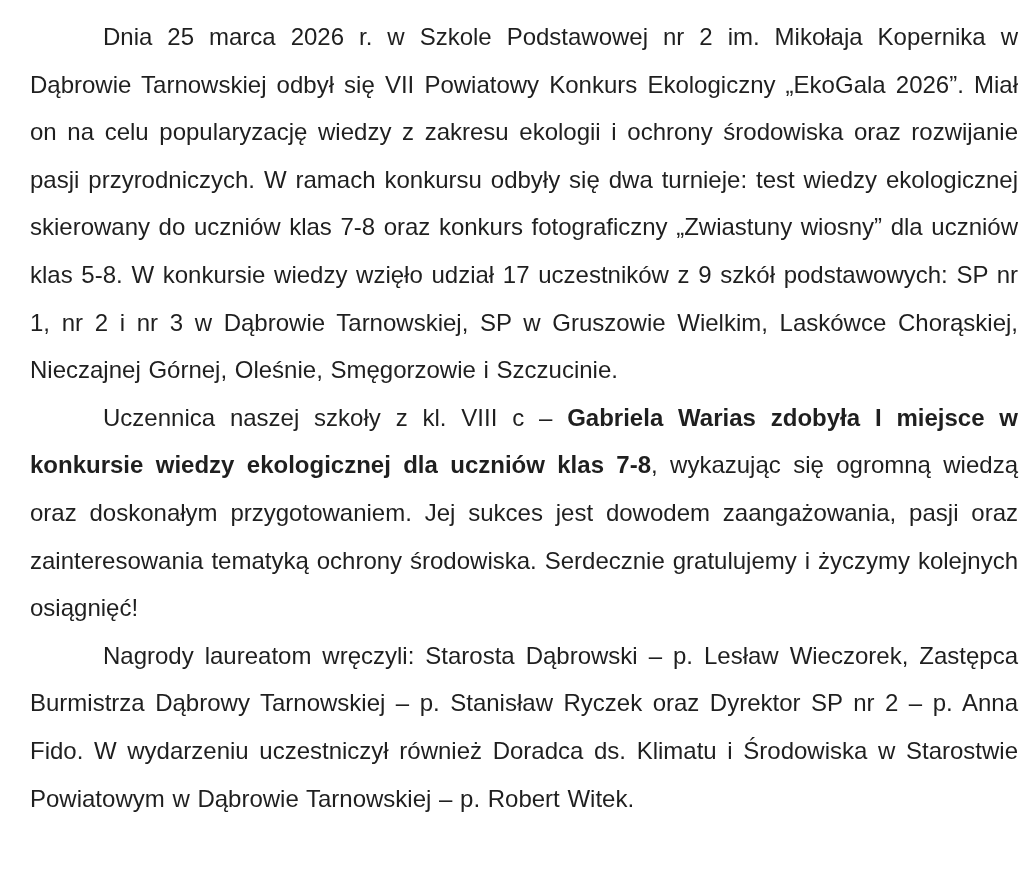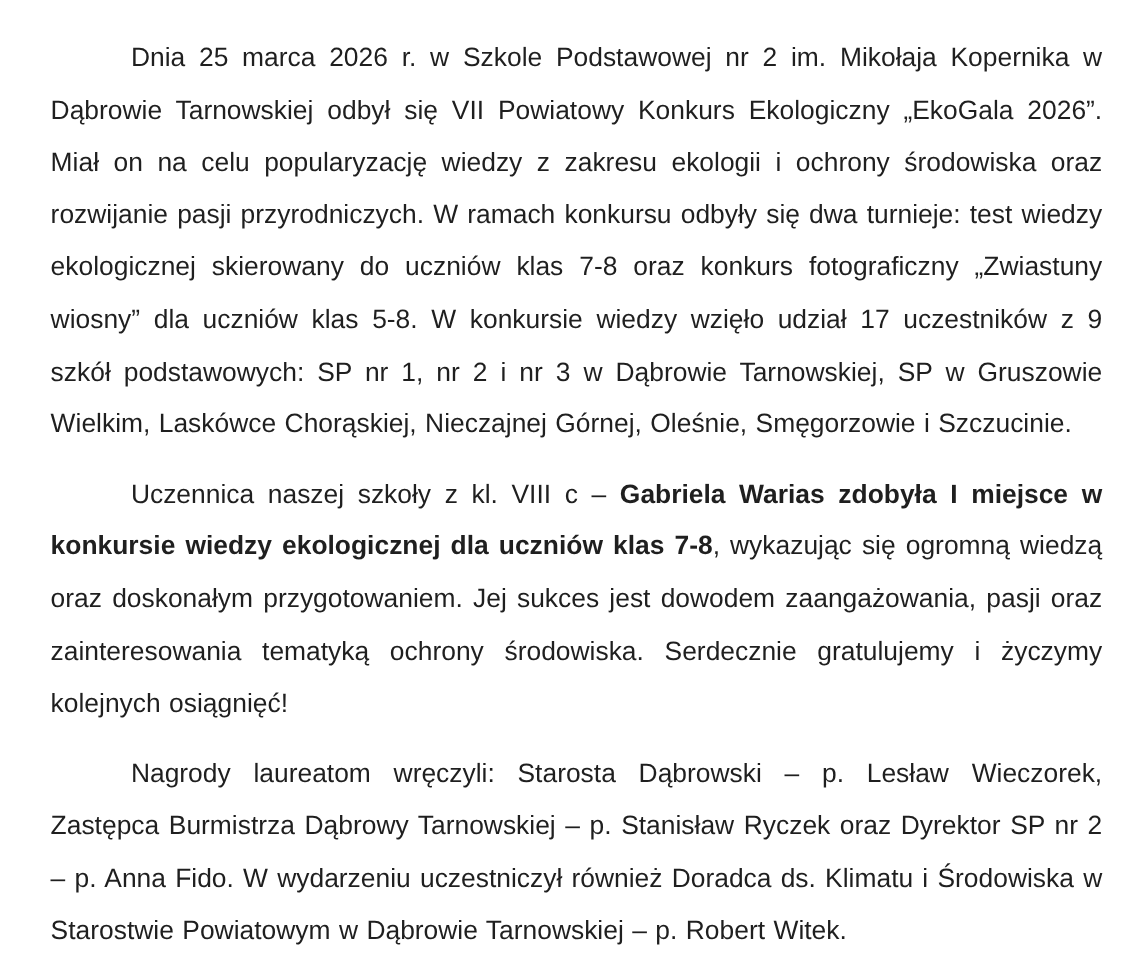--- a/index.html
+++ b/index.html
@@ -16,21 +16,21 @@
     padding:13px 6px 0 30px;
     background:var(--bg);
     color:var(--text);
     font-family:"Liberation Sans","DejaVu Sans",sans-serif;
     font-size:24px;
     line-height:47.6px;
     text-align:justify;
     -webkit-hyphens:none;hyphens:none;
   }
   .para{
-    margin:16px;
+    margin:0;
     text-indent:73px;
     word-spacing:1px;
   }
   .para b, .para strong{font-weight:bold;}
 </style>
 </head>
 <body>
 
 <div class="page">
 

